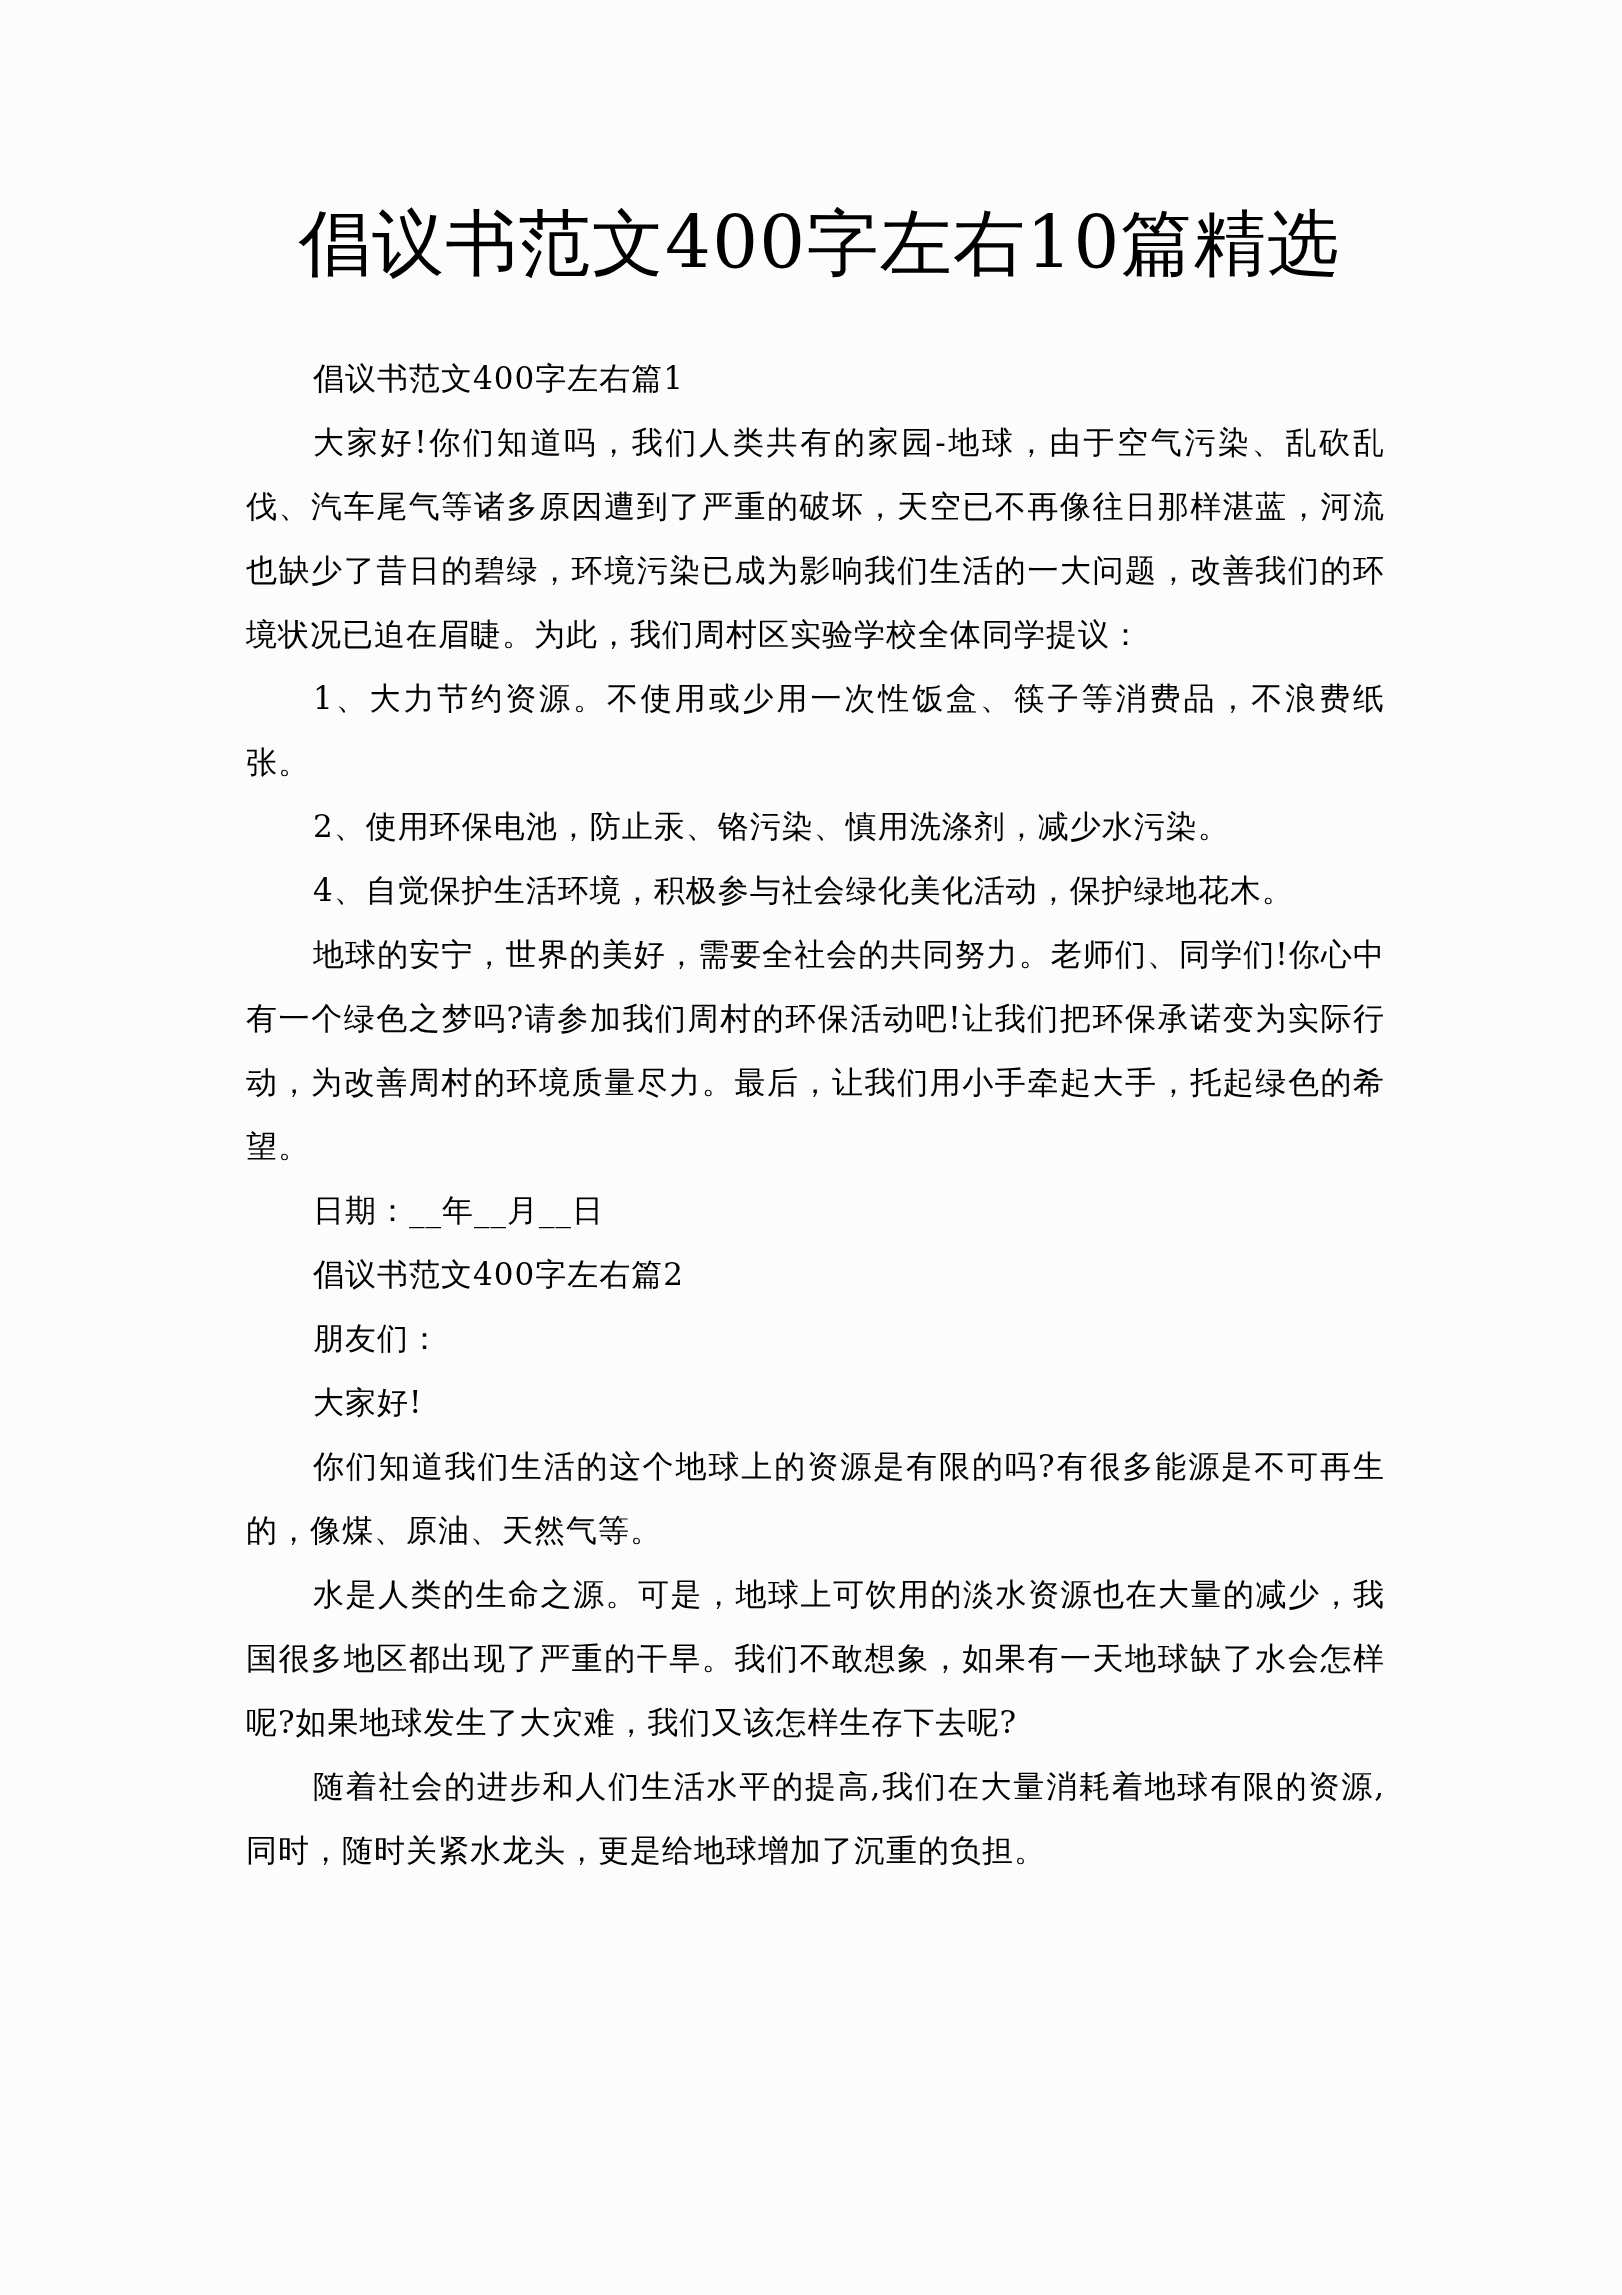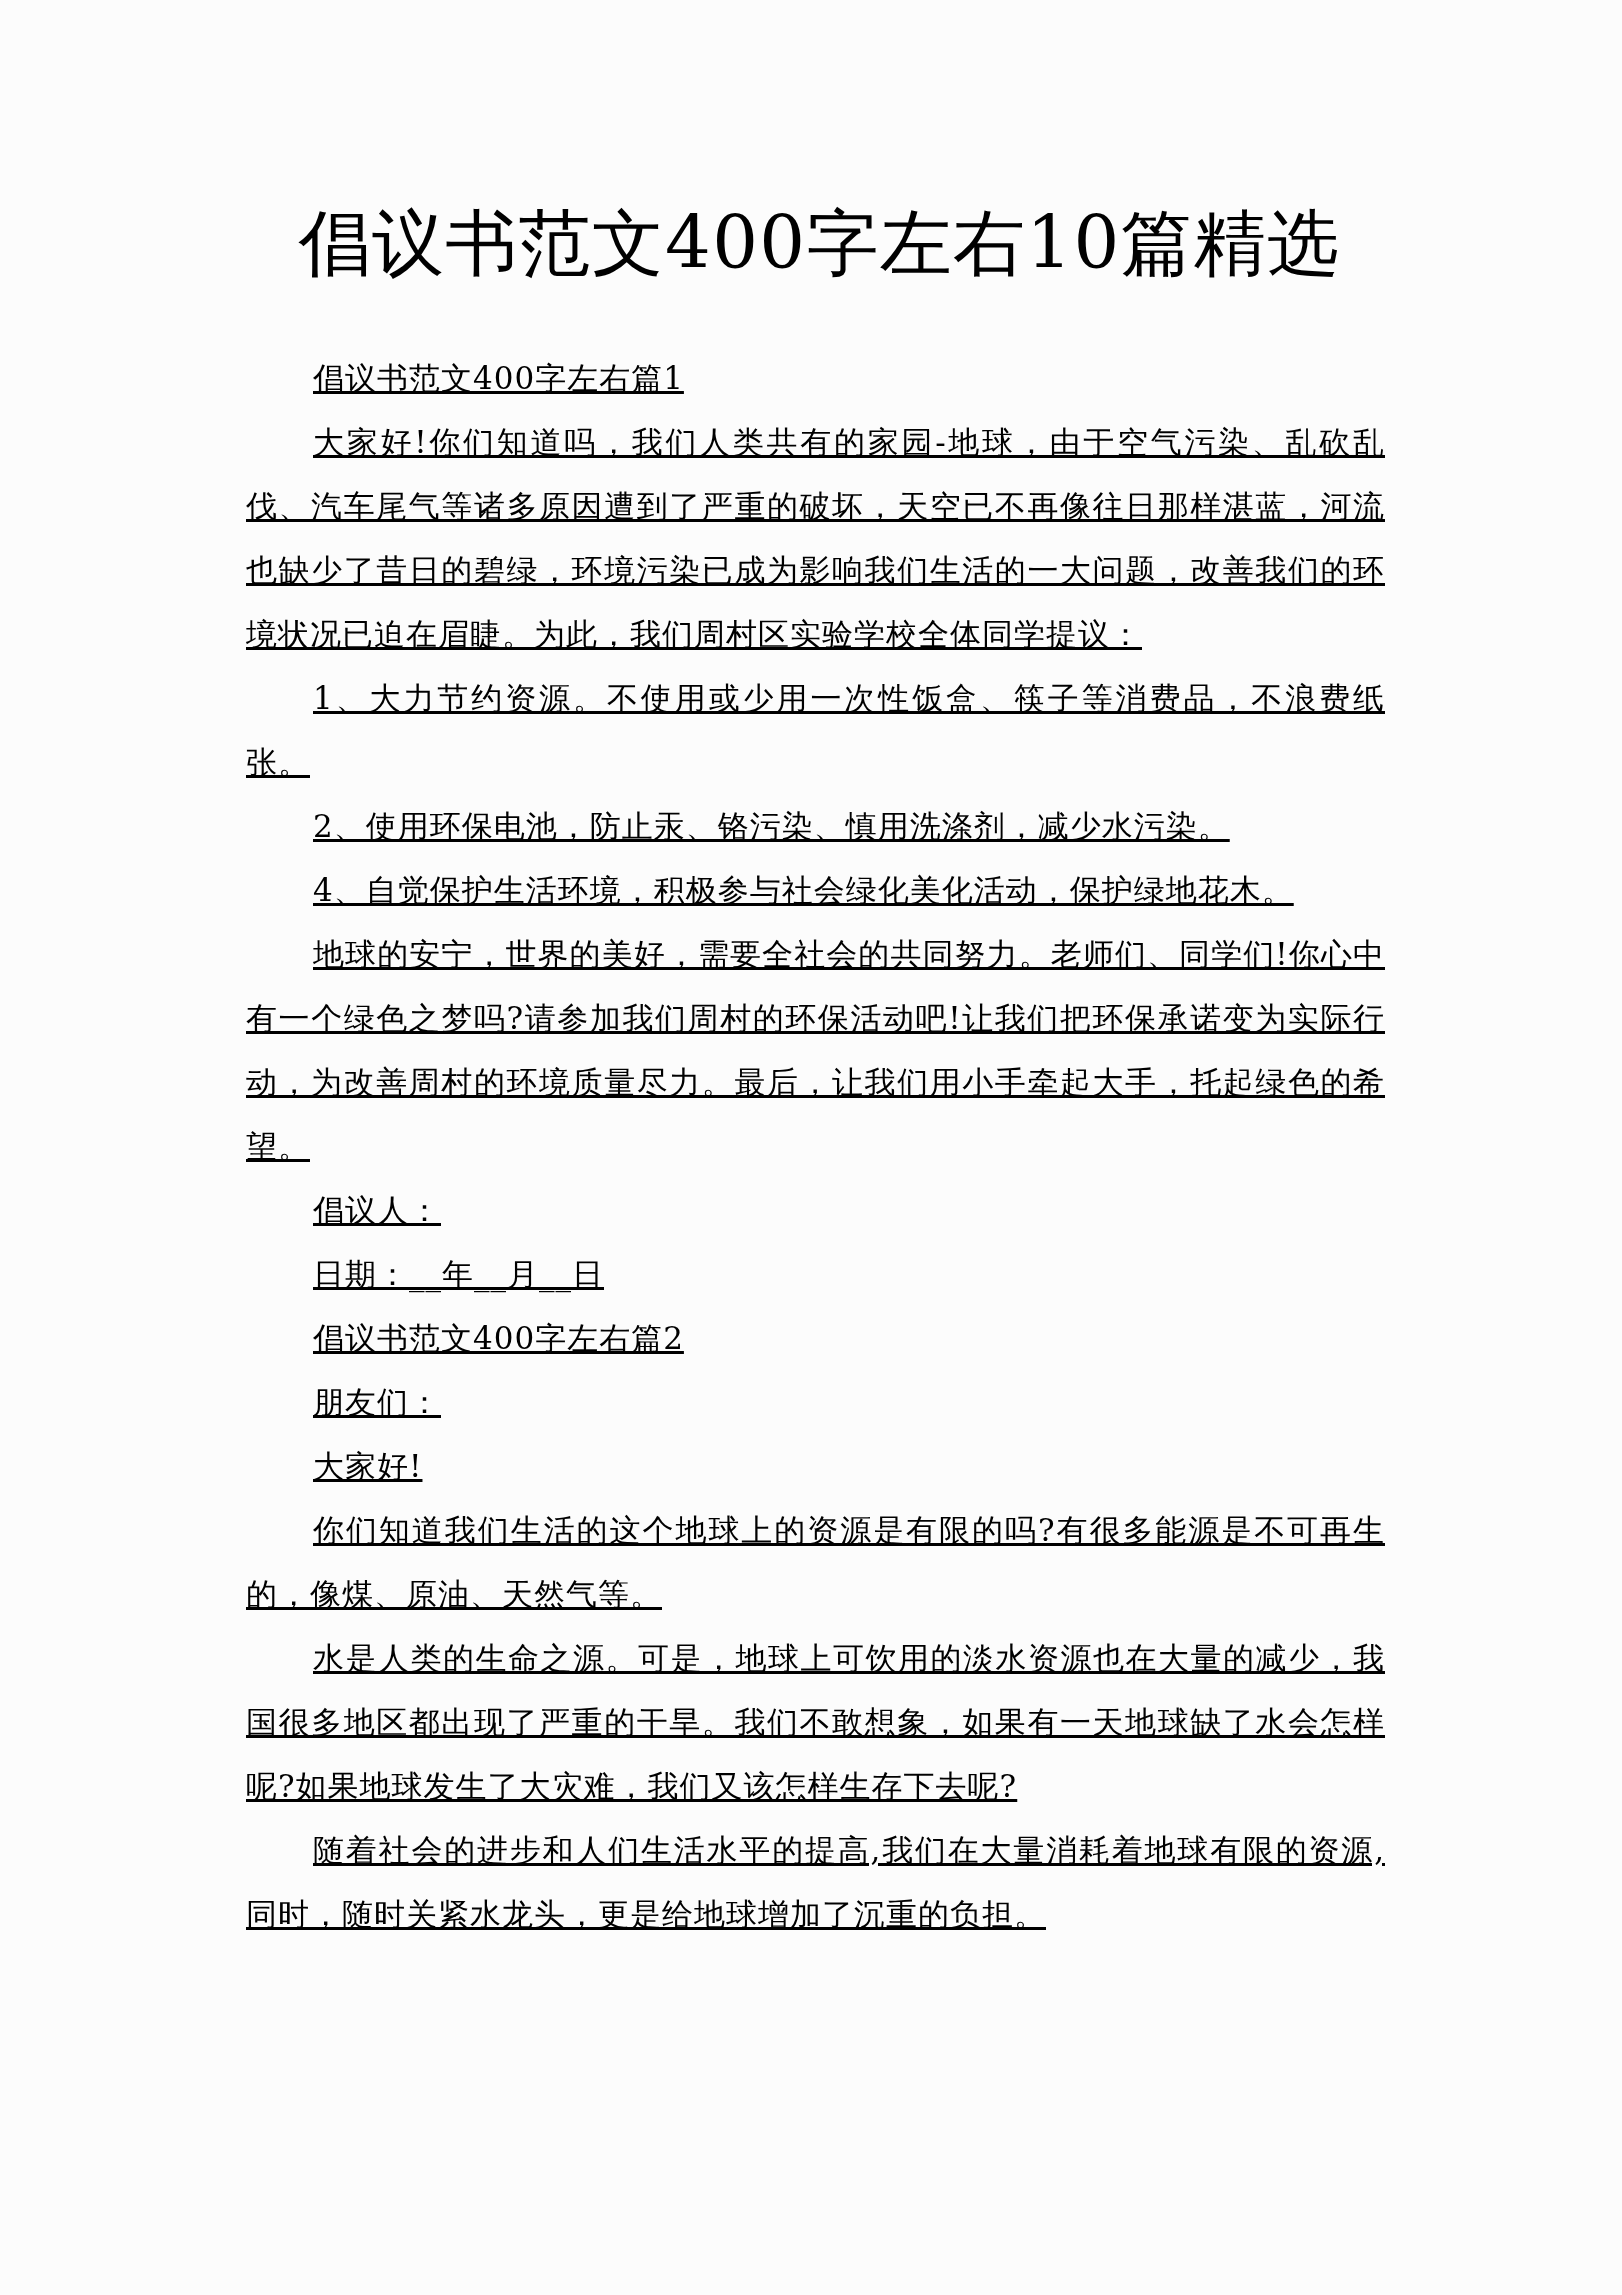--- a/index.html
+++ b/index.html
@@ -35,21 +35,20 @@
     font-weight: normal;
   }
   .body {
     position: absolute;
     left: 246px;
     top: 346px;
     width: 1139px;
     font-size: 31px;
     line-height: 64px;
     letter-spacing: 1px;
-    text-decoration: underline;
   }
   .body p {
     margin: 0;
     text-indent: 67px;
     text-align: justify;
     text-align-last: left;
     word-break: break-all;
   }
 </style>
 </head>
@@ -58,21 +57,20 @@
 <div class="page">
   <h1 class="title">倡议书范文400字左右10篇精选</h1>
 
   <div class="body">
     <p>倡议书范文400字左右篇1</p>
     <p>大家好!你们知道吗，我们人类共有的家园-地球，由于空气污染、乱砍乱伐、汽车尾气等诸多原因遭到了严重的破坏，天空已不再像往日那样湛蓝，河流也缺少了昔日的碧绿，环境污染已成为影响我们生活的一大问题，改善我们的环境状况已迫在眉睫。为此，我们周村区实验学校全体同学提议：</p>
     <p>1、大力节约资源。不使用或少用一次性饭盒、筷子等消费品，不浪费纸张。</p>
     <p>2、使用环保电池，防止汞、铬污染、慎用洗涤剂，减少水污染。</p>
     <p>4、自觉保护生活环境，积极参与社会绿化美化活动，保护绿地花木。</p>
     <p>地球的安宁，世界的美好，需要全社会的共同努力。老师们、同学们!你心中有一个绿色之梦吗?请参加我们周村的环保活动吧!让我们把环保承诺变为实际行动，为改善周村的环境质量尽力。最后，让我们用小手牵起大手，托起绿色的希望。</p>
-    <p>倡议人：</p>
     <p>日期：__年__月__日</p>
     <p>倡议书范文400字左右篇2</p>
     <p>朋友们：</p>
     <p>大家好!</p>
     <p>你们知道我们生活的这个地球上的资源是有限的吗?有很多能源是不可再生的，像煤、原油、天然气等。</p>
     <p>水是人类的生命之源。可是，地球上可饮用的淡水资源也在大量的减少，我国很多地区都出现了严重的干旱。我们不敢想象，如果有一天地球缺了水会怎样呢?如果地球发生了大灾难，我们又该怎样生存下去呢?</p>
     <p>随着社会的进步和人们生活水平的提高,我们在大量消耗着地球有限的资源,同时，随时关紧水龙头，更是给地球增加了沉重的负担。</p>
   </div>
 </div>
 

